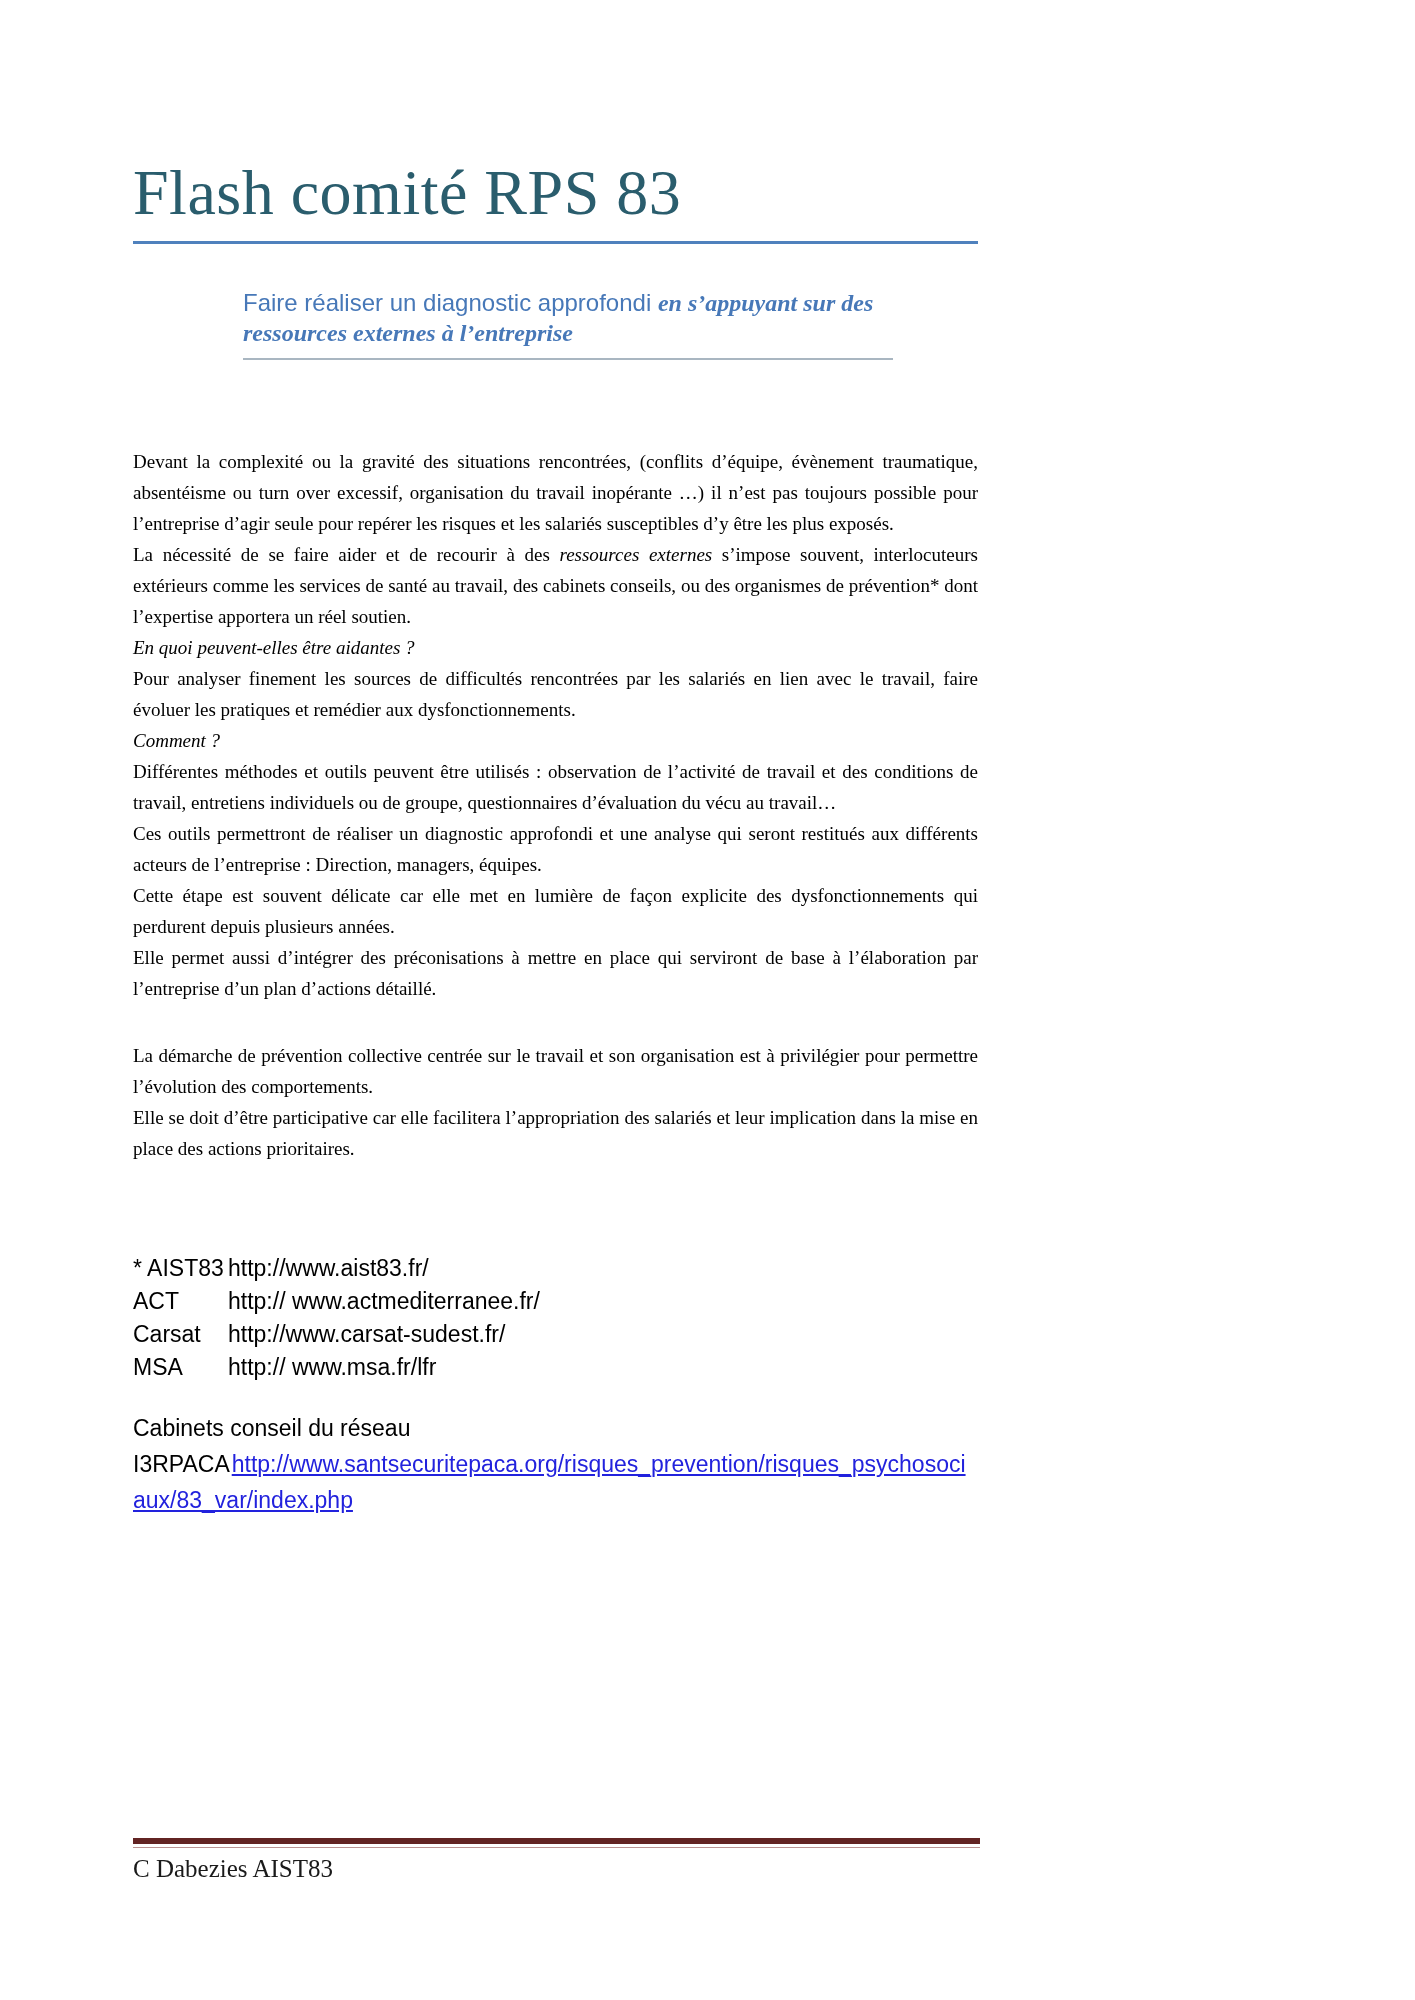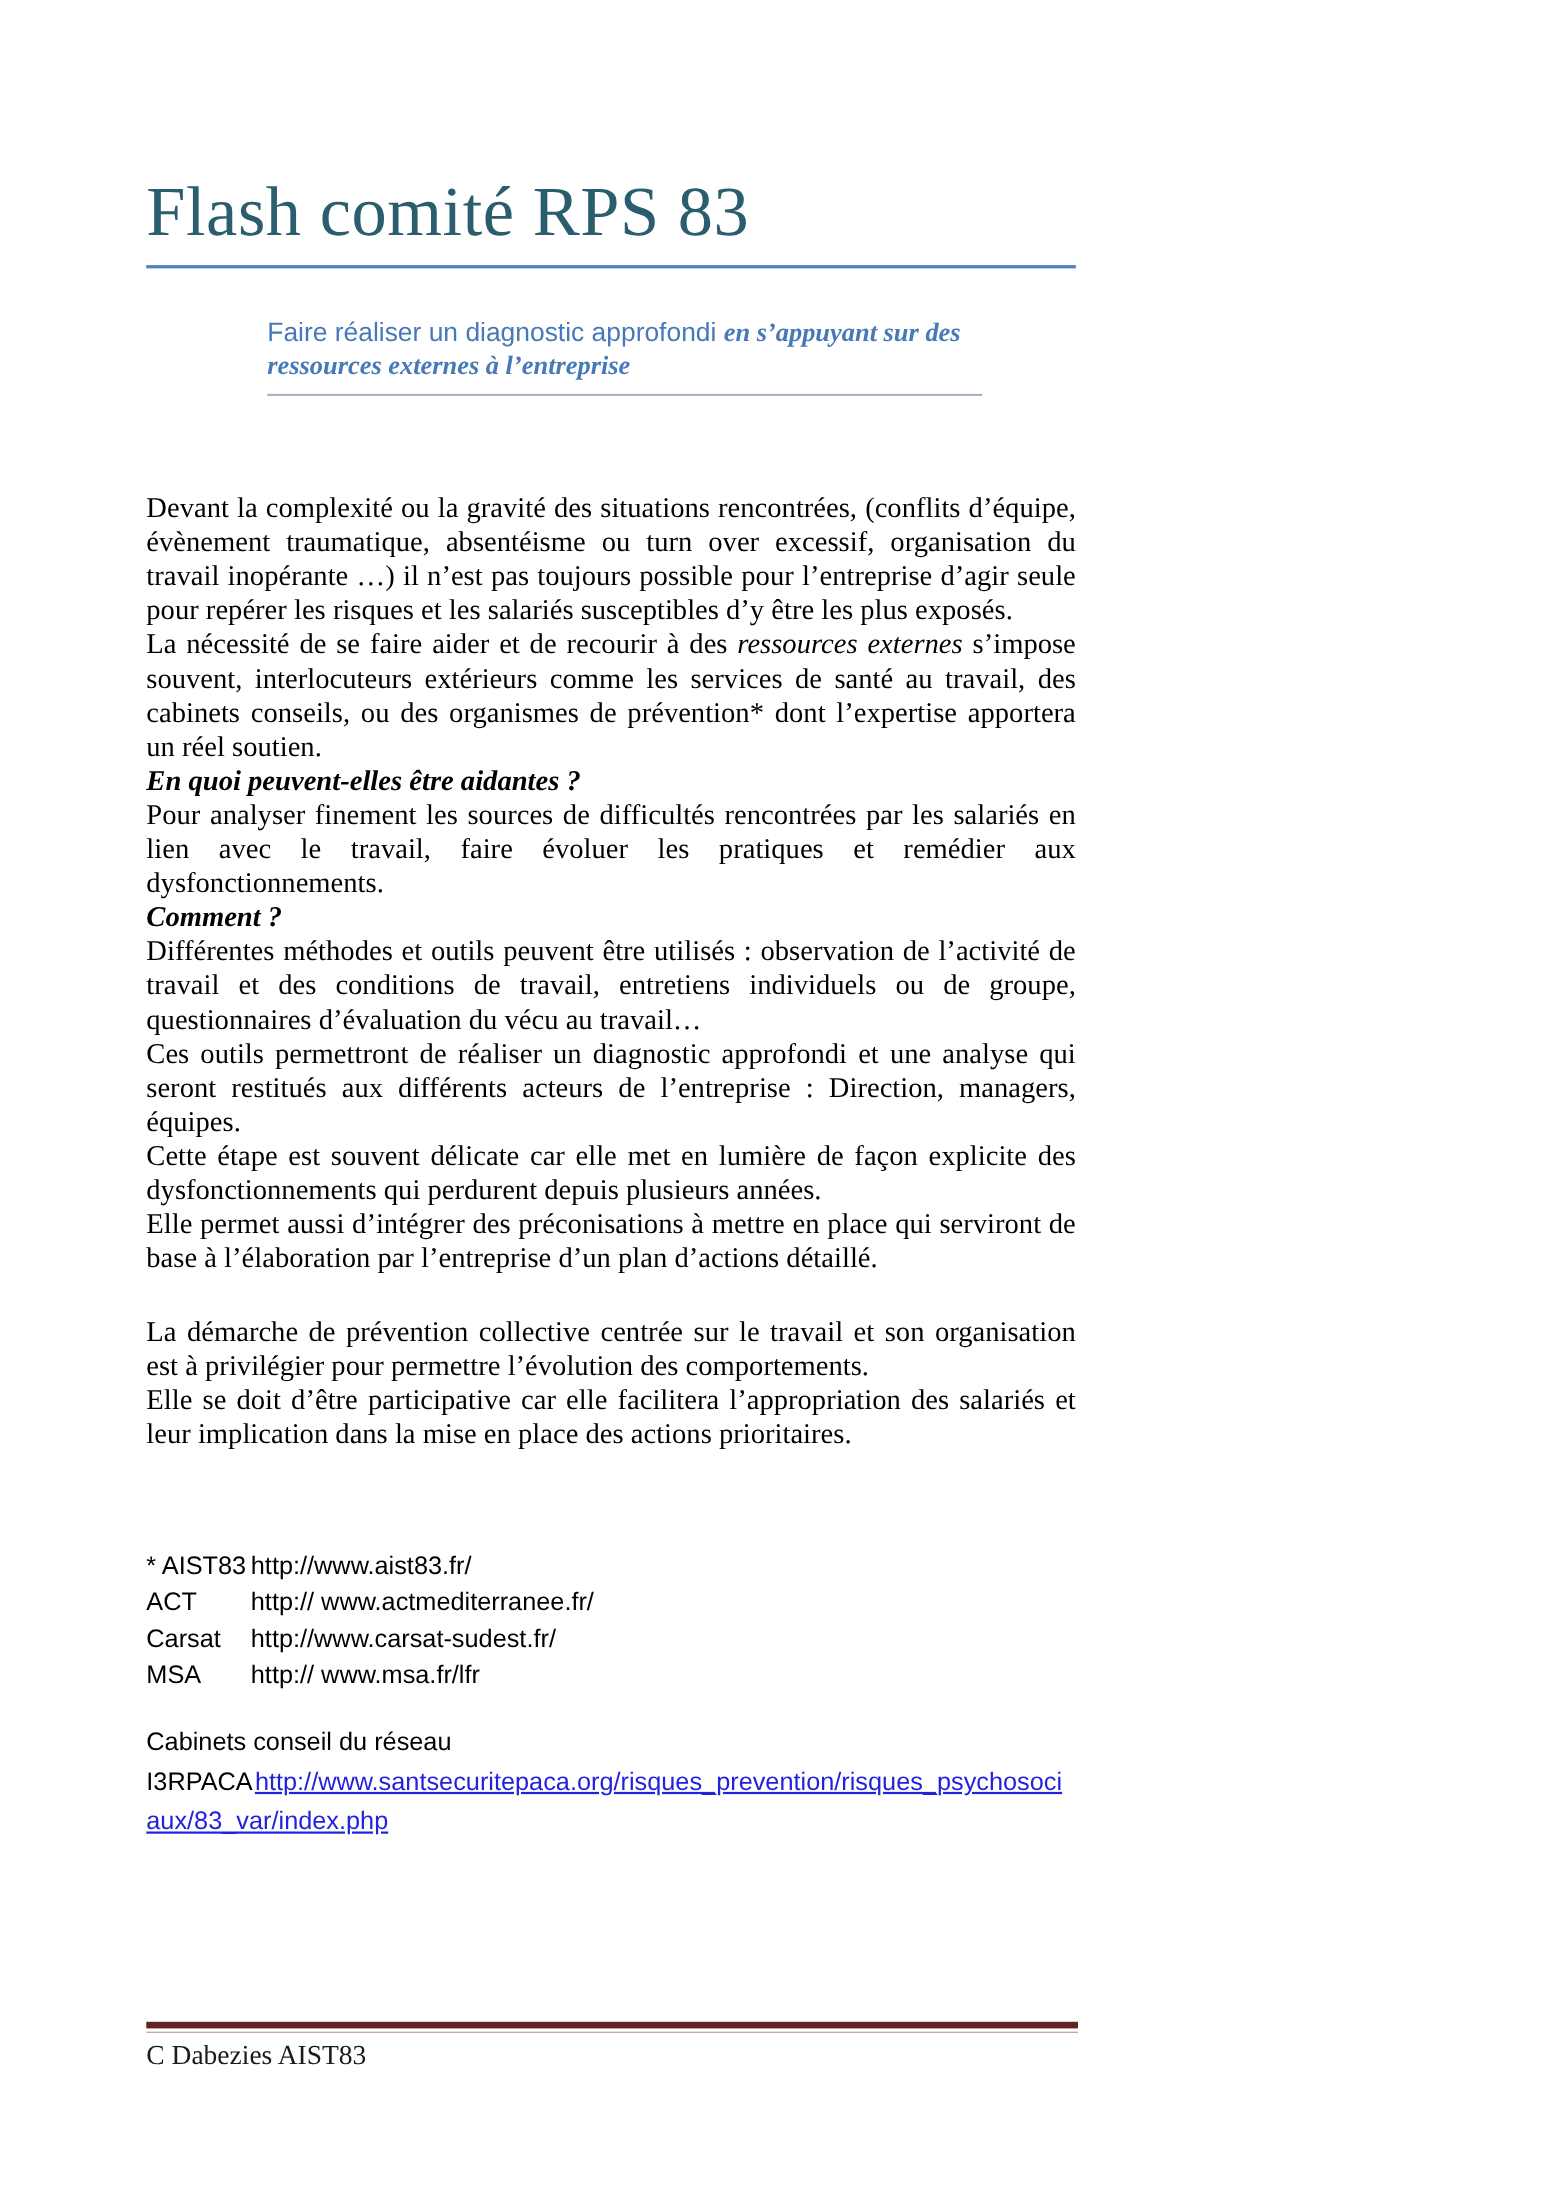--- a/index.html
+++ b/index.html
@@ -50,33 +50,32 @@
   }
   .subtitle-rule{
     height:0;
     border-top:2px solid #a9b6c1;
     margin-left:110px;
     width:650px;
     margin-top:10px;
   }
   .body-text{
     margin-top:86px;
-    font-size:26px;
+    font-size:19px;
     line-height:31px;
   }
   .body-text p{
     margin:0;
     text-align:justify;
   }
   .body-text p.gap-2{margin-top:36px;}
   .section-heading{
     margin:31px 0 0 0;
     font-style:italic;
     text-align:center;
-    font-weight:bold;
   }
   .inline-em{font-style:italic;}
   .resources{
     margin-top:88px;
     font-family:"Liberation Sans", sans-serif;
     font-size:23px;
     line-height:33px;
   }
   .res-row{display:flex;}
   .res-label{flex:0 0 95px;white-space:pre;}

